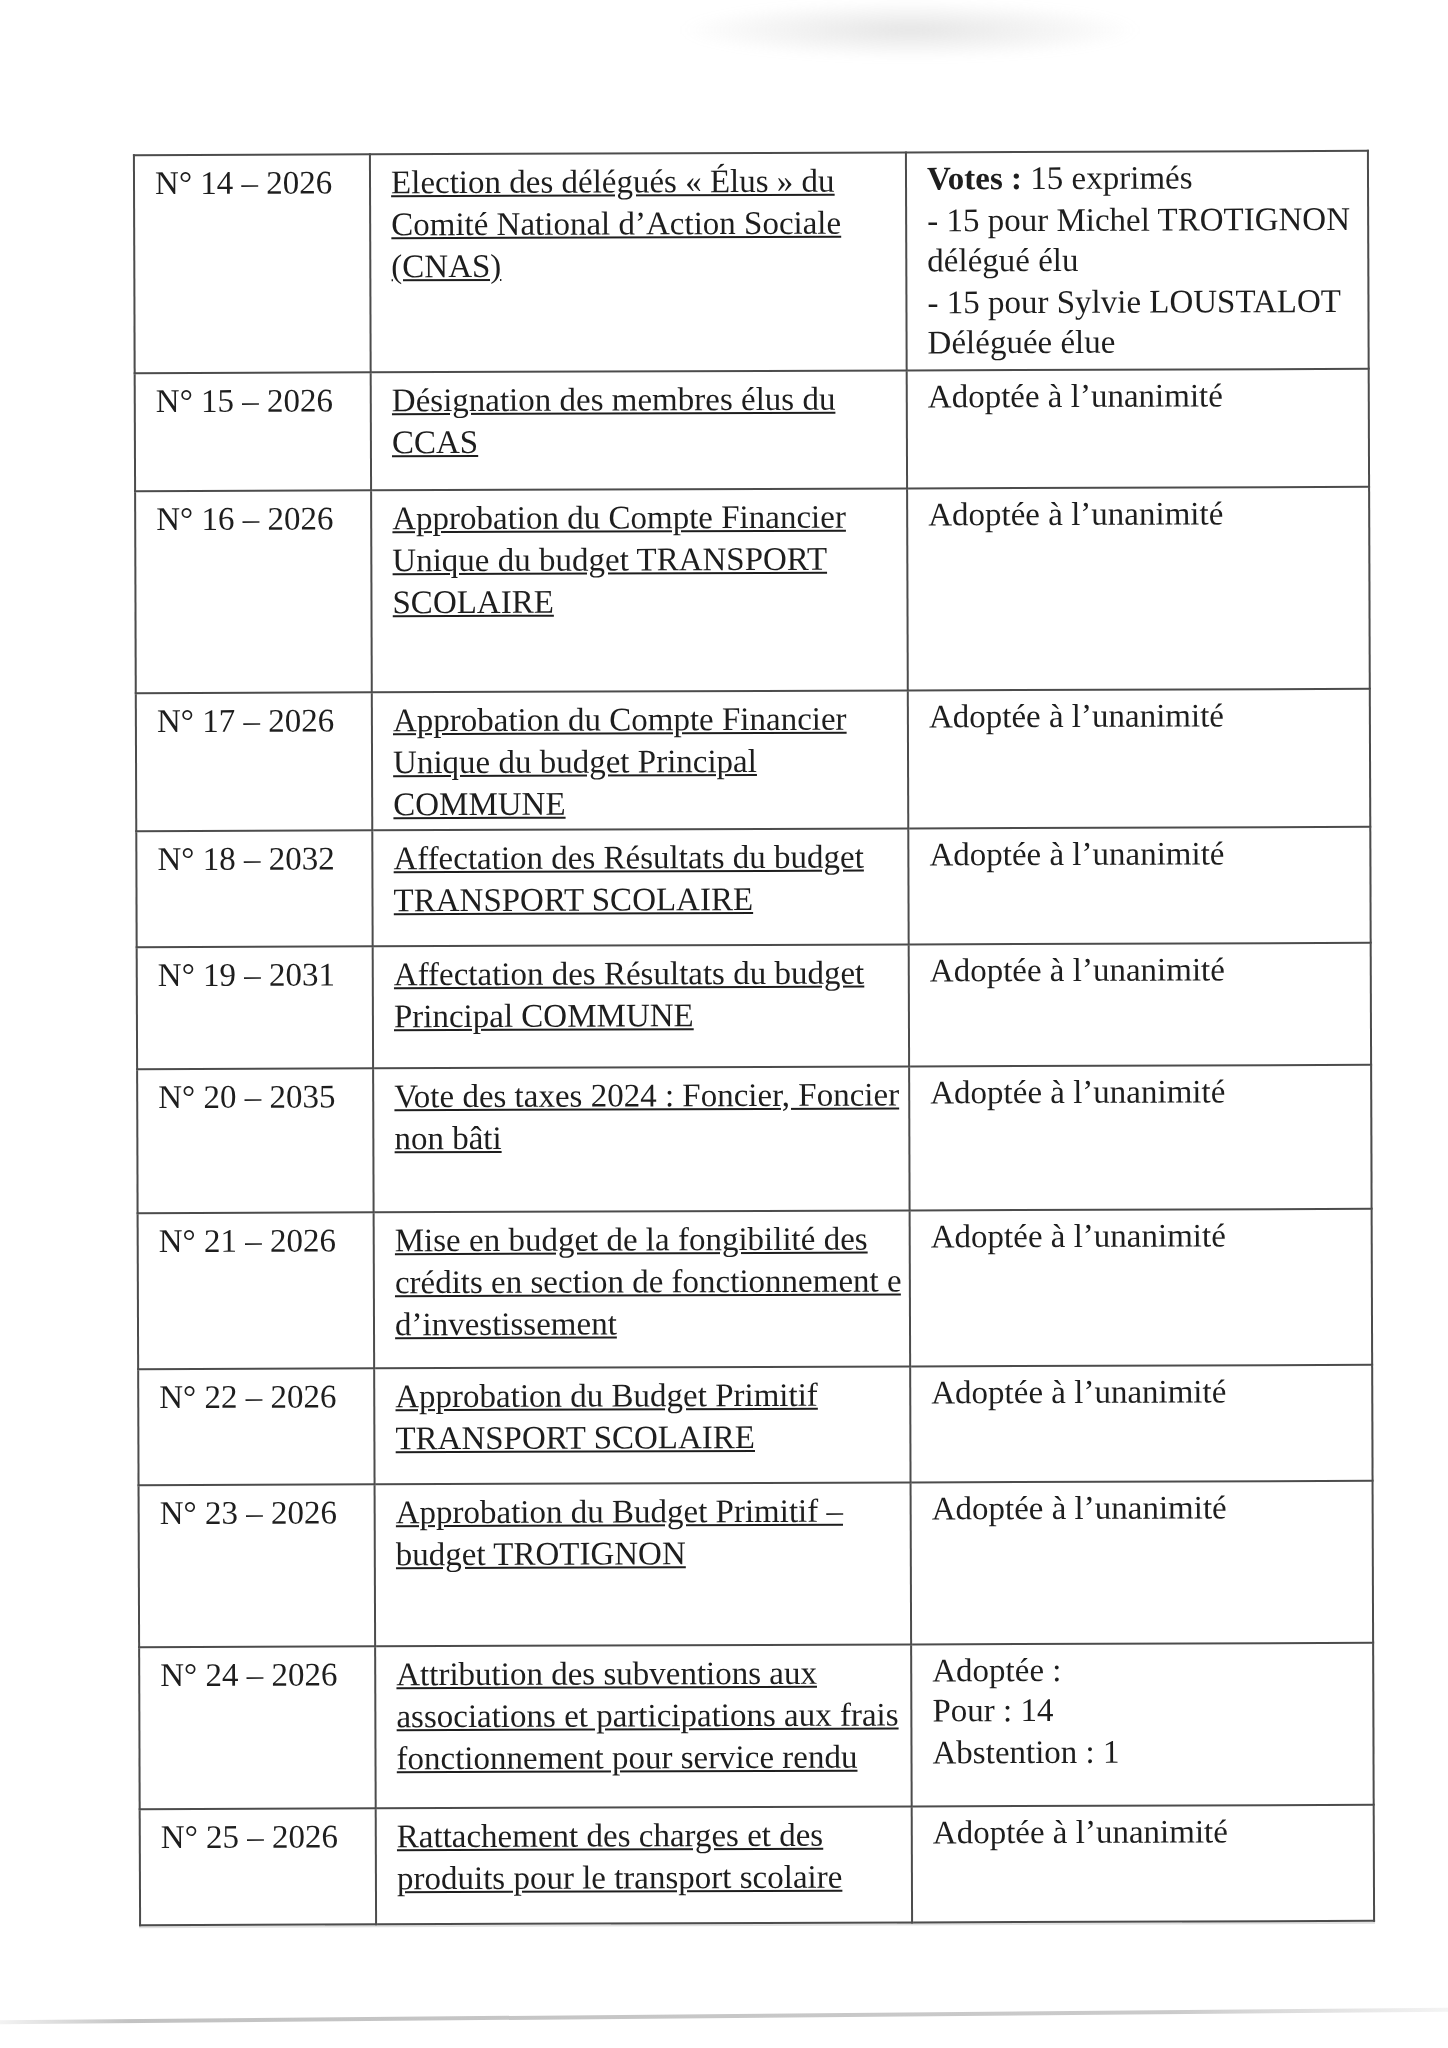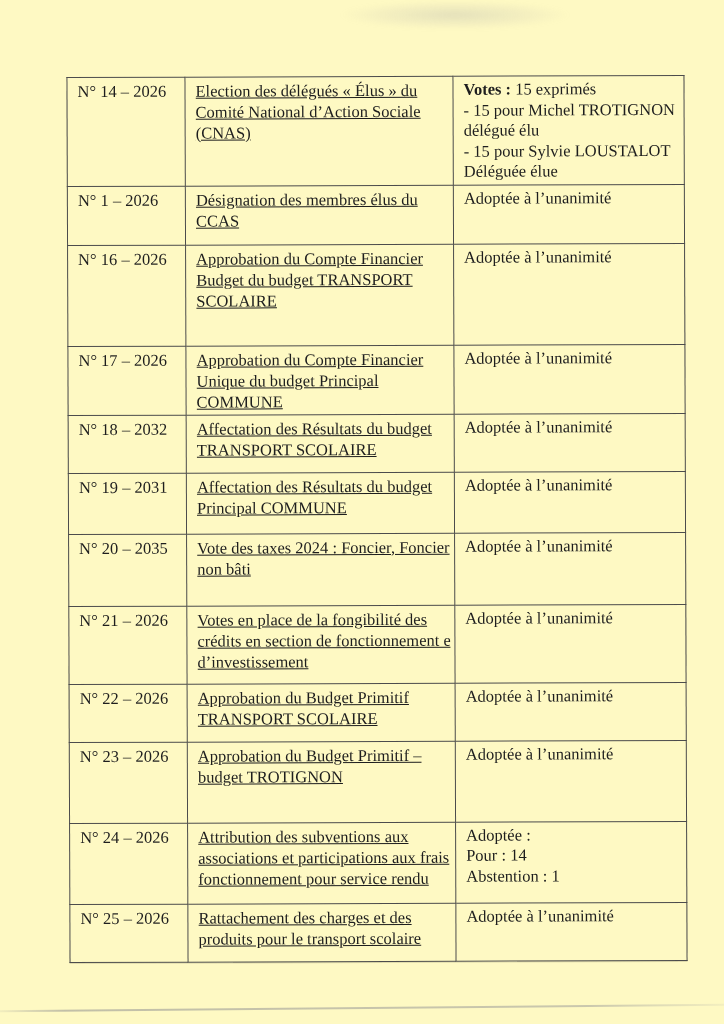--- a/index.html
+++ b/index.html
@@ -5,21 +5,21 @@
   html, body {
     margin: 0;
     padding: 0;
     background: #e9e9e9;
   }
   .sheet {
     position: relative;
     width: 724px;
     height: 1024px;
     margin: 0 auto;
-    background: #fef9c3;
+    background: #ffffff;
     overflow: hidden;
     font-family: "Liberation Serif", serif;
     color: #1e1e1e;
   }
   .top-smudge {
     position: absolute;
     left: 335px;
     top: 0px;
     width: 240px;
     height: 30px;
@@ -94,37 +94,37 @@
     <td class="col-result">
             <div class="line"><b>Votes :</b> 15 exprimés</div>
             <div class="line">- 15 pour Michel TROTIGNON</div>
             <div class="line">délégué élu</div>
             <div class="line">- 15 pour Sylvie LOUSTALOT</div>
             <div class="line">Déléguée élue</div>
           </td>
   </tr>
         <tr style="height: 59px;">
     <td class="col-number">
-            <div class="line">N° 1 – 2026</div>
+            <div class="line">N° 15 – 2026</div>
           </td>
     <td class="col-subject">
             <div class="line">Désignation des membres élus du</div>
             <div class="line">CCAS</div>
           </td>
     <td class="col-result">
             <div class="line">Adoptée à l’unanimité</div>
           </td>
   </tr>
         <tr style="height: 101px;">
     <td class="col-number">
             <div class="line">N° 16 – 2026</div>
           </td>
     <td class="col-subject">
             <div class="line">Approbation du Compte Financier</div>
-            <div class="line">Budget du budget TRANSPORT</div>
+            <div class="line">Unique du budget TRANSPORT</div>
             <div class="line">SCOLAIRE</div>
           </td>
     <td class="col-result">
             <div class="line">Adoptée à l’unanimité</div>
           </td>
   </tr>
         <tr style="height: 65px;">
     <td class="col-number">
             <div class="line">N° 17 – 2026</div>
           </td>
@@ -171,21 +171,21 @@
           </td>
     <td class="col-result">
             <div class="line">Adoptée à l’unanimité</div>
           </td>
   </tr>
         <tr style="height: 78px;">
     <td class="col-number">
             <div class="line">N° 21 – 2026</div>
           </td>
     <td class="col-subject">
-            <div class="line">Votes en place de la fongibilité des</div>
+            <div class="line">Mise en budget de la fongibilité des</div>
             <div class="line">crédits en section de fonctionnement et</div>
             <div class="line">d’investissement</div>
           </td>
     <td class="col-result">
             <div class="line">Adoptée à l’unanimité</div>
           </td>
   </tr>
         <tr style="height: 58px;">
     <td class="col-number">
             <div class="line">N° 22 – 2026</div>

